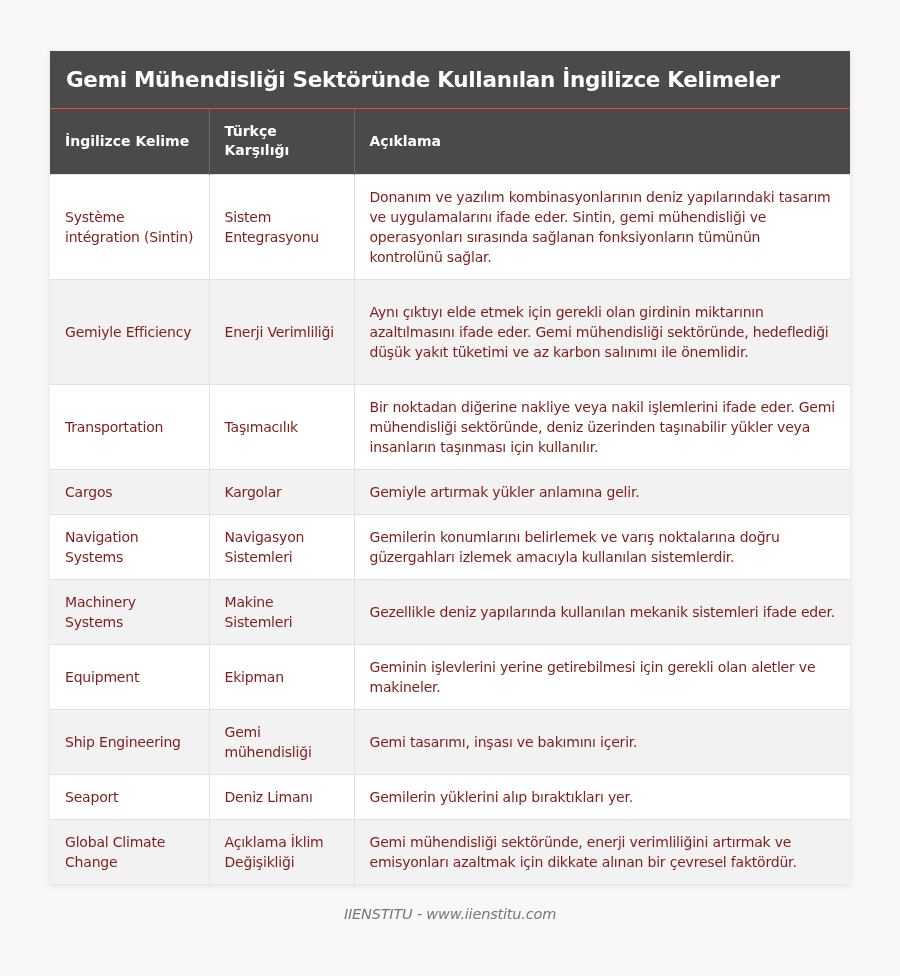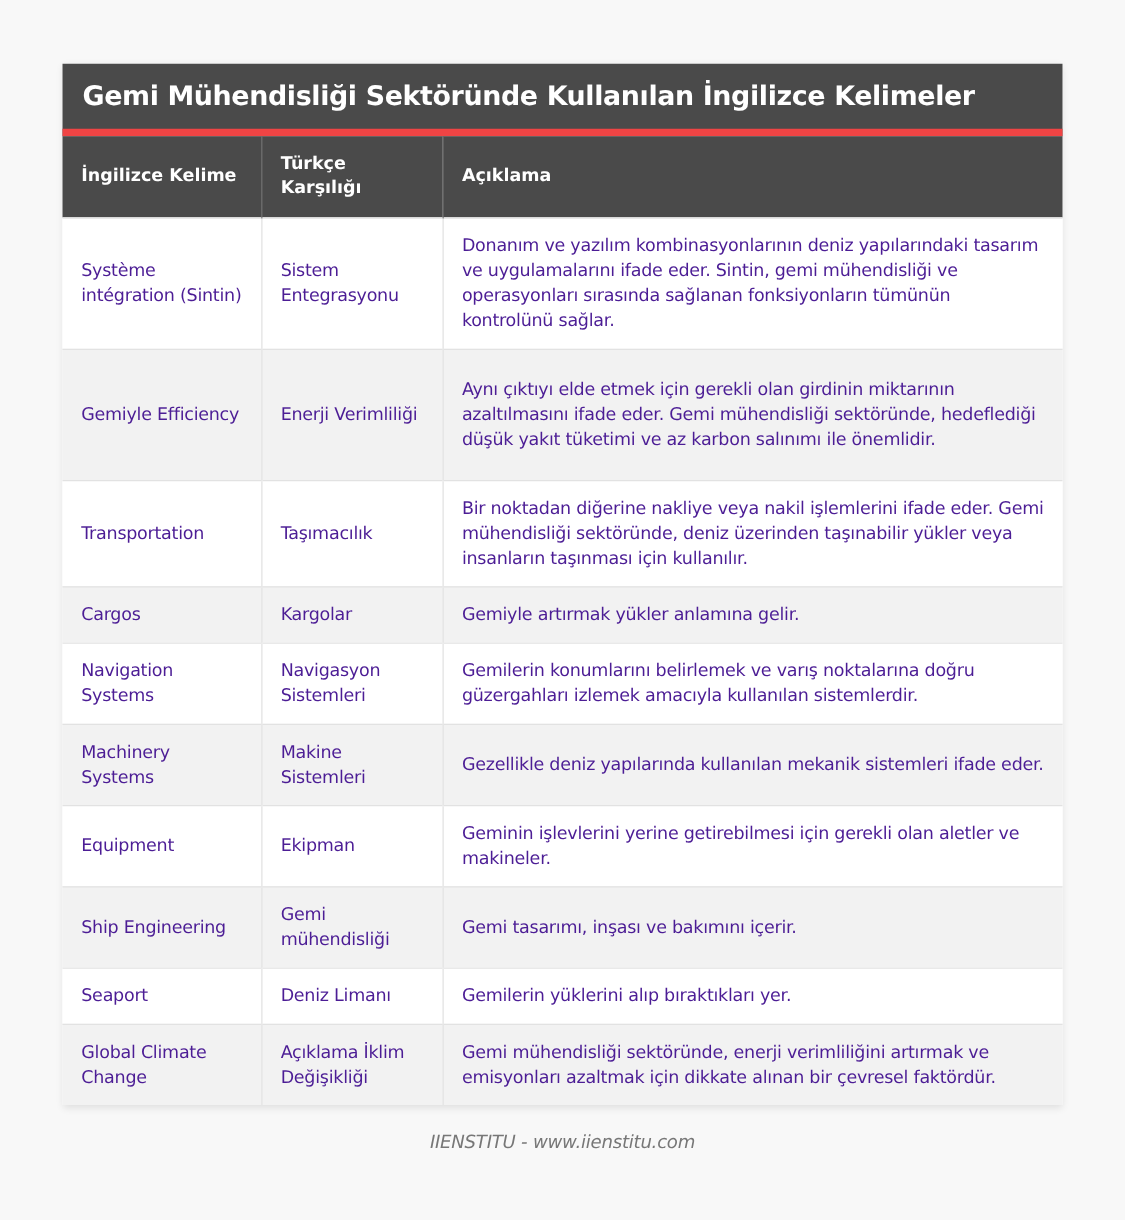--- a/index.html
+++ b/index.html
@@ -25,21 +25,21 @@
     .title-bar {
       background: #4a4a4a;
       color: #ffffff;
       height: 58px;
       display: flex;
       align-items: center;
       padding-left: 16px;
       font-size: 21.5px;
       font-weight: bold;
       letter-spacing: -0.3px;
-      border-bottom: 6px solid #ef4444;
+      border-bottom: 1px solid #ef4444;
     }
     table {
       width: 800px;
       border-collapse: collapse;
       table-layout: fixed;
     }
     col.c1 { width: 159px; }
     col.c2 { width: 145px; }
     col.c3 { width: 496px; }
     thead th {
@@ -53,21 +53,21 @@
       line-height: 19px;
       border-right: 1px solid #6a6a6a;
       vertical-align: middle;
     }
     thead th:last-child { border-right: none; }
     tbody td {
       font-size: 14px;
       line-height: 20px;
       padding: 10px 15px;
       vertical-align: middle;
-      color: #4c1d95;
+      color: #7f1d1d;
       border-right: 1px solid #e2e2e2;
       border-top: 1px solid #e2e2e2;
       letter-spacing: -0.2px;
     }
     tbody td:last-child { border-right: none; }
     tbody tr:nth-child(odd) td { background: #ffffff; }
     tbody tr:nth-child(even) td { background: #f2f2f2; }
     tbody tr.h105 td { height: 105px; }
     tbody tr.h85 td { height: 85px; margin-top: 31px; }
     tbody tr.h45 td { height: 45px; }

